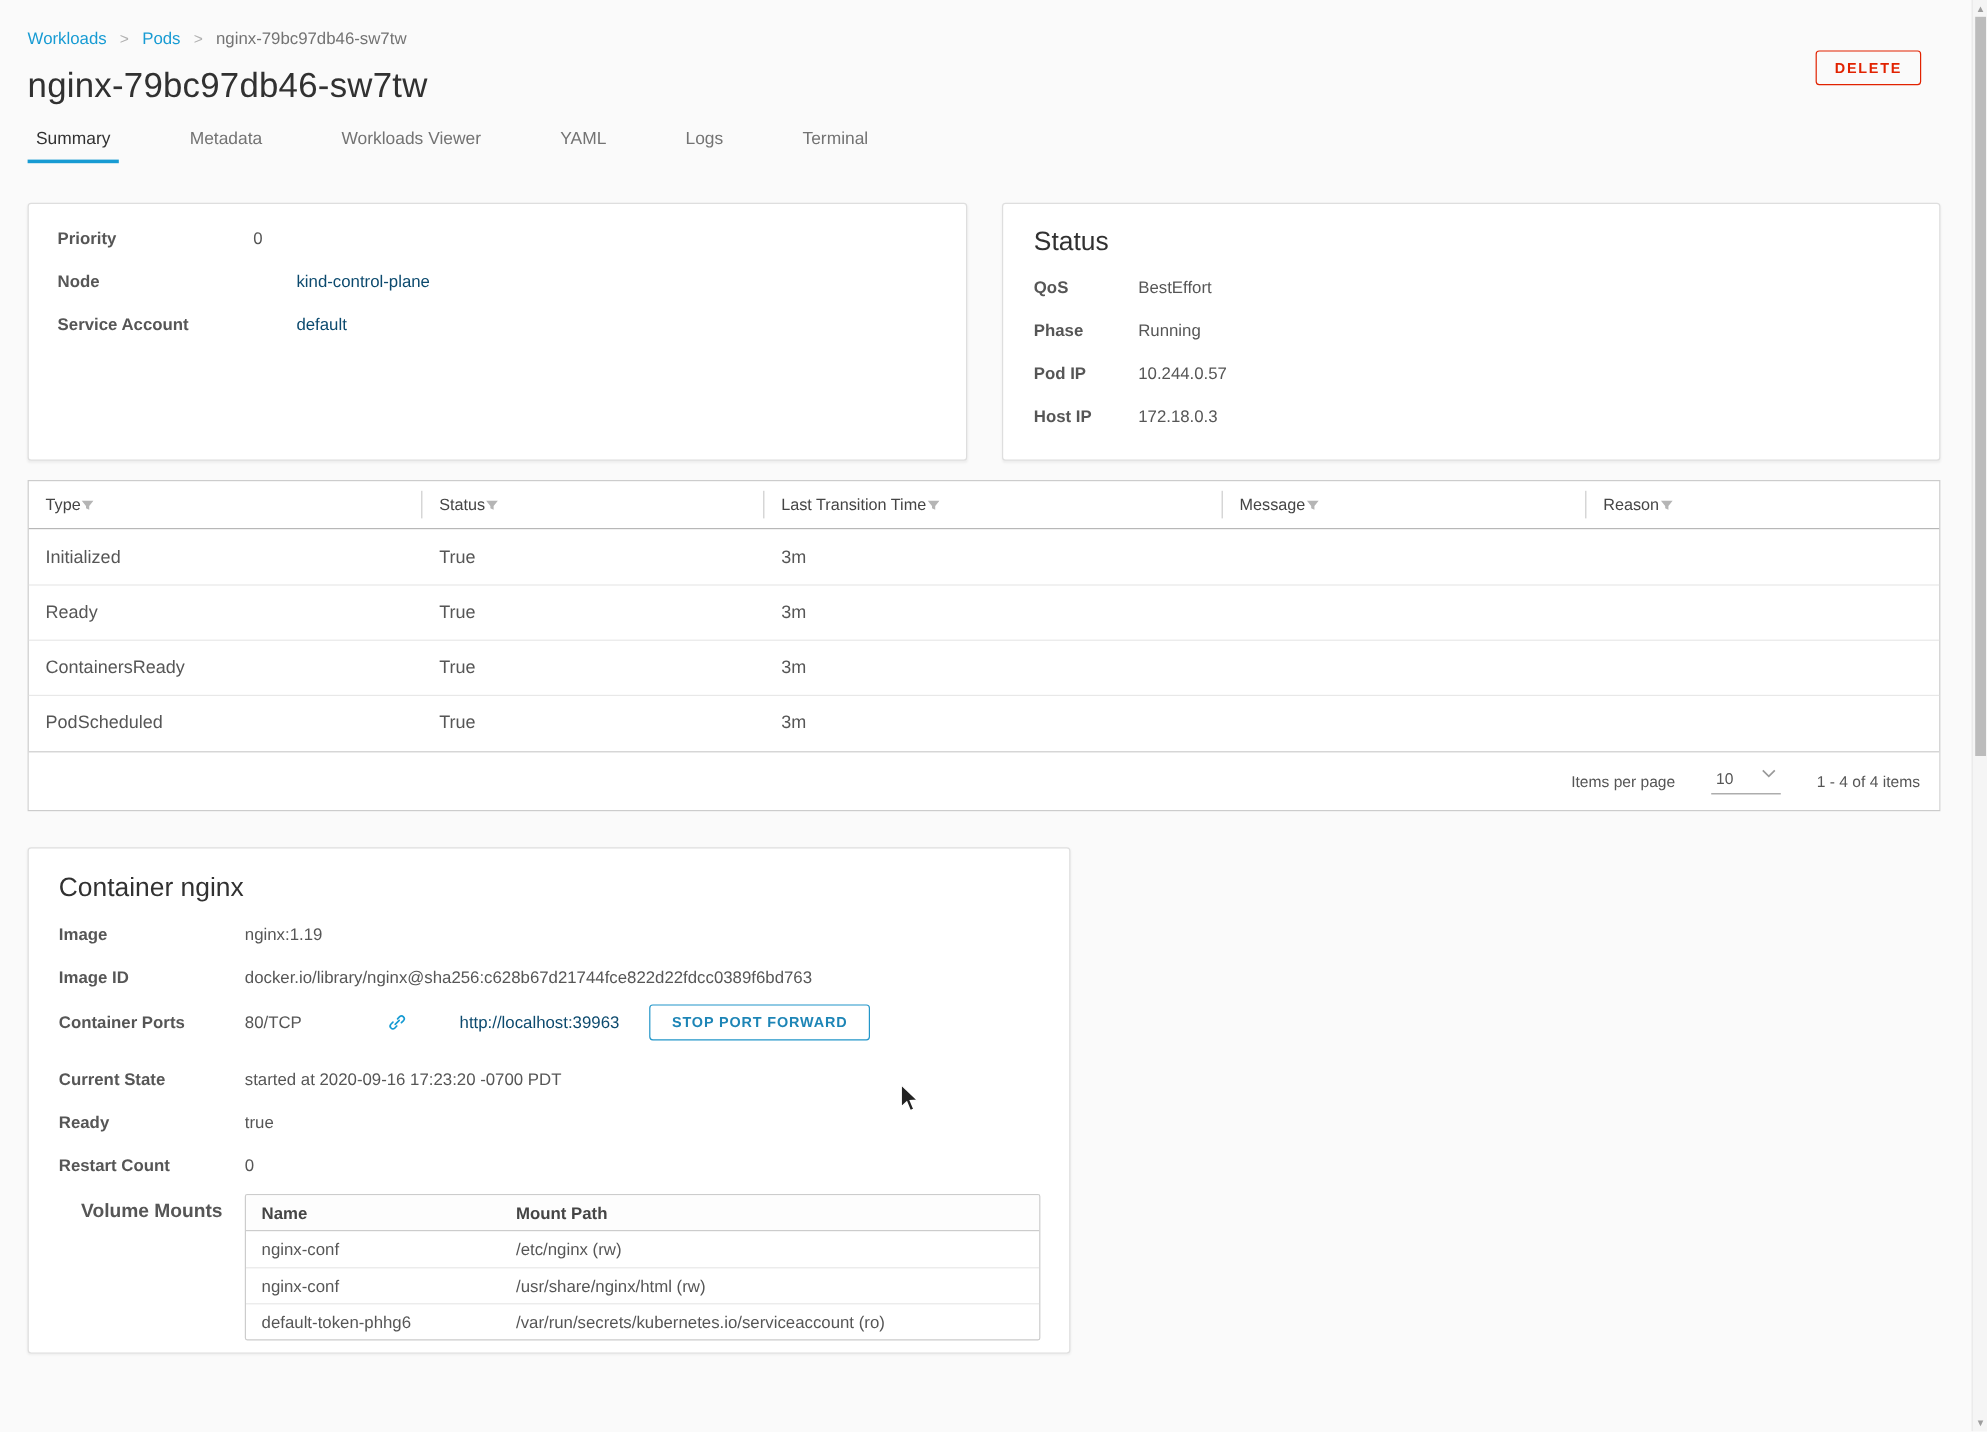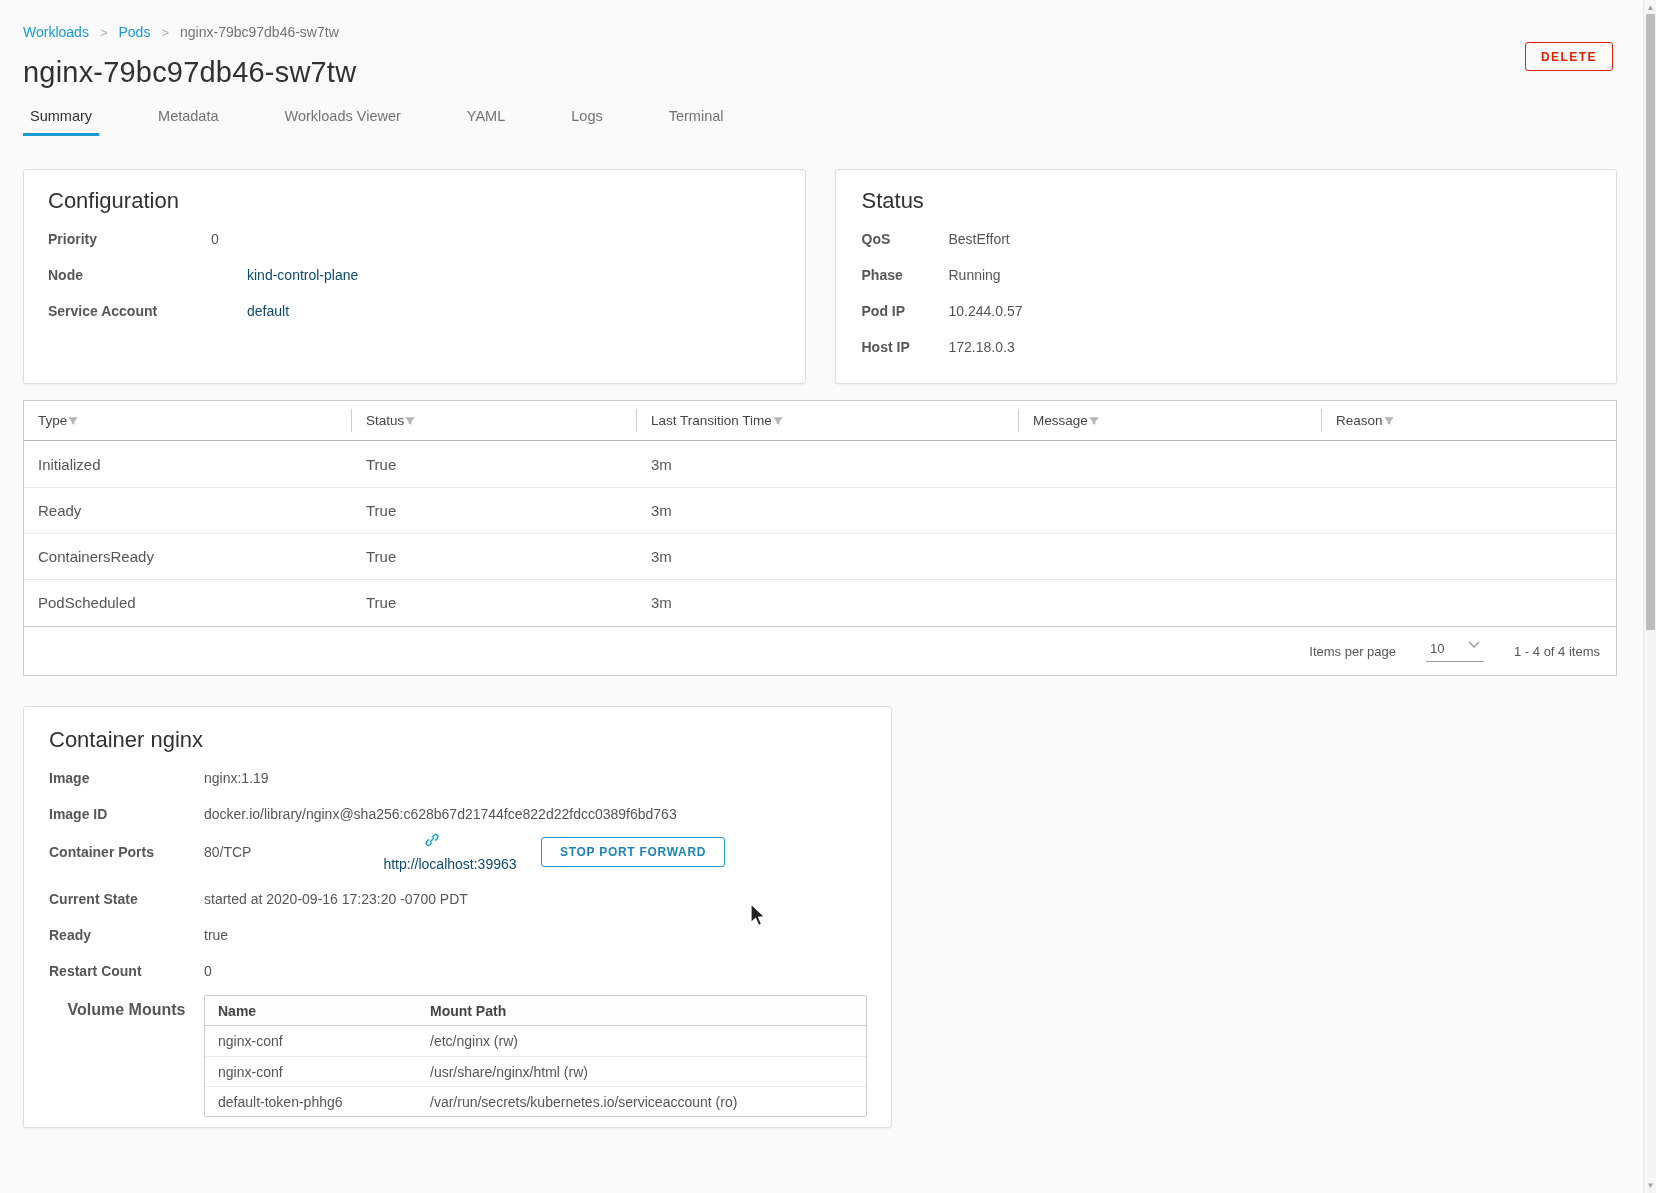--- a/index.html
+++ b/index.html
@@ -13,21 +13,21 @@
   
   .breadcrumb { margin-top:24px; font-size:14px; display:flex; align-items:center; }
   .breadcrumb a { color:#179bd3; text-decoration:none; cursor:pointer; }
   .crumb-sep { color:#b0b0b0; margin:0 11px; font-size:13px; }
   .crumb-current { color:#737373; }
 
   
   .title-row { position:relative; }
   h1.page-title { margin-top:9px; height:46px; line-height:46px; font-size:29px; font-weight:300; color:#313131; letter-spacing:.2px; }
   .delete-btn {
-    position:absolute; right:4px; top:-7px; height:29px; padding:0 15px;
+    position:absolute; right:16px; top:-7px; height:29px; padding:0 15px;
     background:transparent; border:1px solid #e12200; border-radius:3px;
     color:#e12200; font-family:inherit; font-size:12px; font-weight:600; letter-spacing:.12em; cursor:pointer;
   }
 
   
   .tabs { margin-top:13px; display:flex;text-align:right; }
   .tab { margin-right:52px; padding:0 7px 9px; font-size:14.5px; color:#737373; cursor:pointer; border-bottom:3px solid transparent; }
   .tab.active { color:#313131; border-bottom-color:#179bd3; }
 
   
@@ -57,21 +57,21 @@
   .c0 { width:328px; } .c1 { width:285px; } .c2 { width:382px; } .c3 { width:303px; } .c4 { width:296px; flex:1; }
   .dg-footer { height:49px; border-top:1px solid #ccc; margin-top:1px; display:flex; align-items:center; justify-content:flex-end; padding-right:16px; font-size:13px; color:#565656; background:#fff; }
   .page-size { display:inline-flex; align-items:flex-start; justify-content:space-between; margin-left:30px; width:58px; padding:0 4px 5px; border-bottom:1px solid #9a9a9a; cursor:pointer; }
   .range-label { margin-left:30px; }
   .funnel { flex:none; }
 
   
   .container-card { width:869px; margin-top:30px; height:422px; padding:12px 24px 0 25px; overflow:hidden; }
   .kv-ports { height:40px; margin-bottom:9px; }
   .port-val { width:119px; }
-  .port-link { display:inline-flex; align-items:center; gap:8px; width:218px;flex-direction:column; }
+  .port-link { display:inline-flex; align-items:flex-start; gap:8px; width:218px; }
   .stop-btn { height:30px; padding:0 18px; background:#fff; border:1px solid #2396c9; border-radius:3px; color:#1d85b6; font-family:inherit; font-size:12px; font-weight:600; letter-spacing:.06em; cursor:pointer; }
   .clip { white-space:nowrap; overflow:hidden; flex:1; }
   .kv-vm { display:flex; align-items:flex-start; margin-top:6px; }
   .kv-vm .k { width:155px; line-height:30px; font-weight:700; flex:none;text-align:center; }
   .vm-table { flex:1; border:1px solid #ccc; border-radius:2px; font-size:14px; overflow:hidden; }
   .vm-row { display:flex; height:30px; align-items:center; }
   .vm-row.head { font-weight:700; color:#454545; border-bottom:1px solid #ccc; background:#fdfdfd; }
   .vm-row + .vm-row:not(.r1) { border-top:1px solid #e8e8e8; }
   .vm-c1 { width:225px; padding-left:13px; flex:none; }
   .vm-c2 { flex:1; white-space:nowrap; overflow:hidden; }
@@ -107,21 +107,20 @@
       <div class="tab active">Summary</div>
       <div class="tab">Metadata</div>
       <div class="tab">Workloads Viewer</div>
       <div class="tab">YAML</div>
       <div class="tab">Logs</div>
       <div class="tab">Terminal</div>
     </div>
 
     <div class="cards-row">
       <div class="card half-card cfg">
-        <div class="card-title">Configuration</div>
         <div class="kv">
           <span class="k">Priority</span>
           <span>0</span>
         </div>
         <div class="kv">
           <span class="k">Node</span>
           <a>kind-control-plane</a>
         </div>
         <div class="kv">
           <span class="k">Service Account</span>

